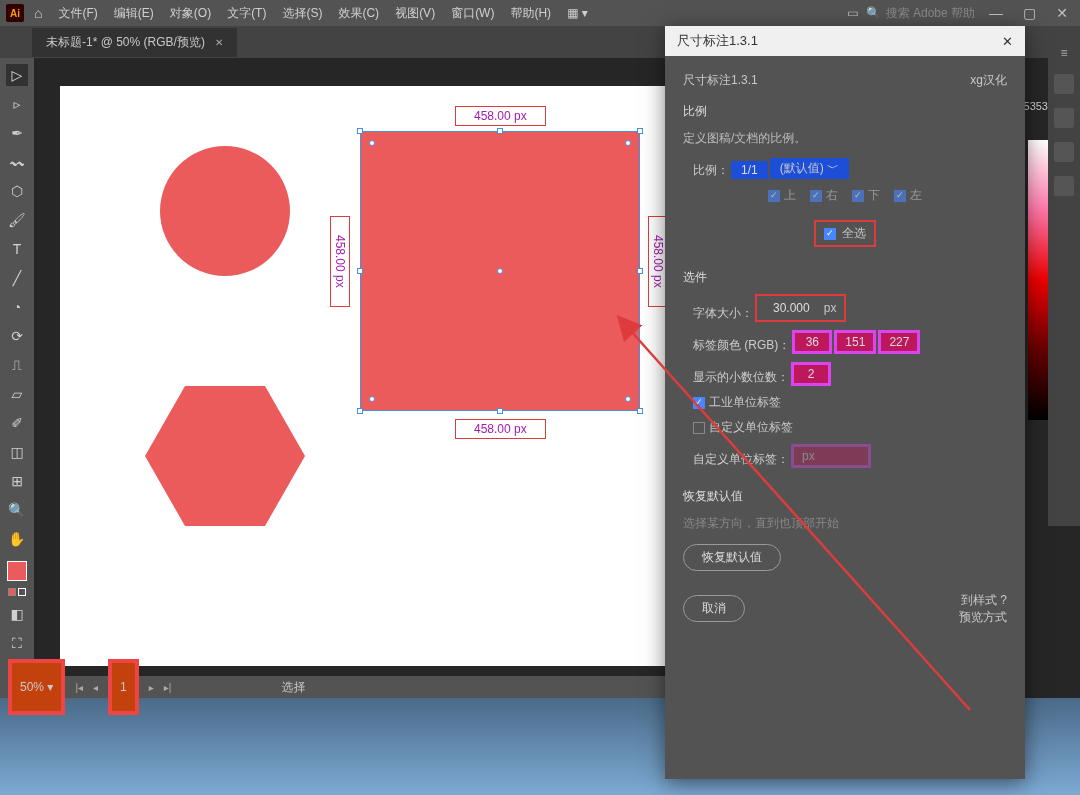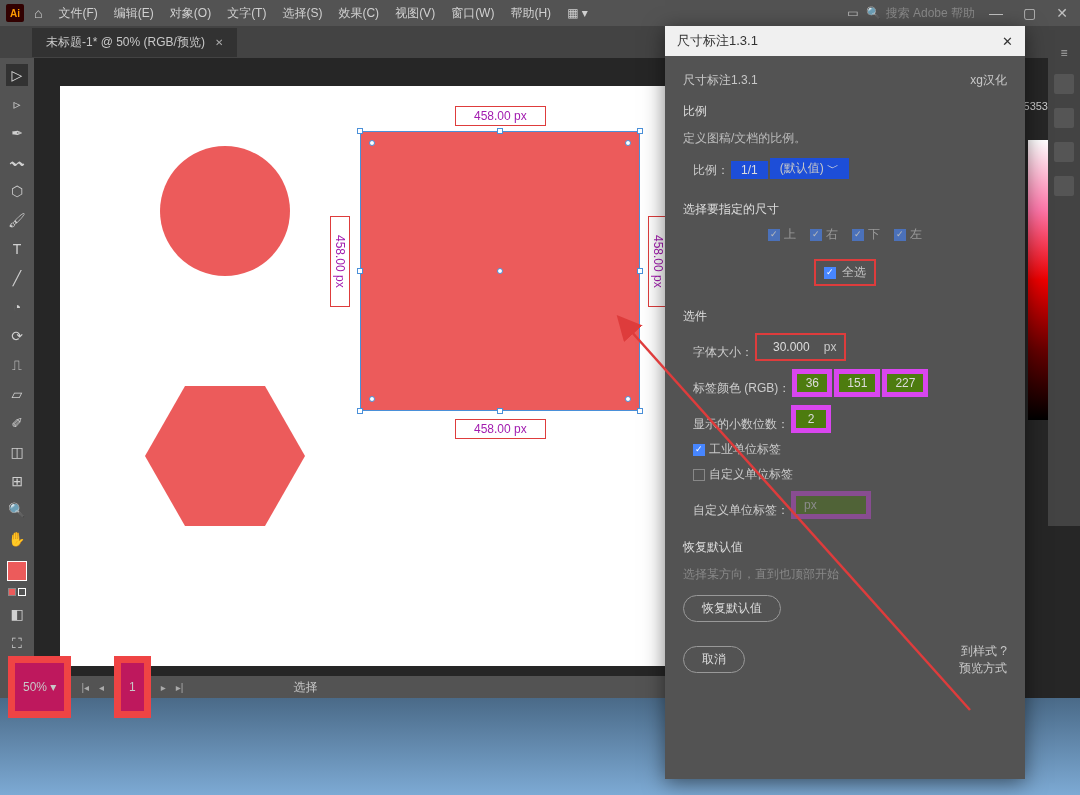--- a/index.html
+++ b/index.html
@@ -24,37 +24,37 @@
 .canvas-area{flex:1;position:relative;background:#262626;overflow:hidden}
 .artboard{position:absolute;left:26px;top:28px;width:630px;height:580px;background:#fff}
 .circle{position:absolute;left:100px;top:60px;width:130px;height:130px;border-radius:50%;background:#ec5b5b}
 .hex{position:absolute;left:85px;top:300px;width:160px;height:140px;background:#ec5b5b;clip-path:polygon(25% 0,75% 0,100% 50%,75% 100%,25% 100%,0 50%)}
 .square{position:absolute;left:300px;top:45px;width:280px;height:280px;background:#ec5b5b;border:1px solid #4a90d9}
 .sel-handle{position:absolute;width:6px;height:6px;border:1px solid #4a90d9;background:#fff}
 .sel-handle.inner{width:6px;height:6px;border:1px solid #4a90d9;background:#fff;border-radius:50%}
 .dim-lbl{position:absolute;border:1px solid #de3c3c;padding:2px 18px;color:#a21caf;font-size:12px;background:#fff}
 .dim-lbl.vert{writing-mode:vertical-rl;padding:18px 2px}
 .zoom-bar{position:absolute;left:34px;bottom:0;right:0;height:22px;background:#535353;display:flex;align-items:center;padding:0 8px;gap:10px;color:#ccc}
-.zoom-sel{background:#be185d;padding:17px 8px;border:7px solid #ef4444}
+.zoom-sel{background:#c2410c;padding:17px 8px;border:4px solid #ef4444}
 .nav-btn{color:#aaa;font-size:10px}
 .right-strip{position:absolute;right:0;top:26px;width:32px;height:500px;background:#434343;display:flex;flex-direction:column;align-items:center;padding-top:20px;gap:14px}
 .strip-ic{width:20px;height:20px;background:#555;border-radius:2px}
 .grad{position:absolute;right:32px;top:140px;width:20px;height:280px;background:linear-gradient(#fff,#f7a,#e00,#600,#000)}
 .hex-out{position:absolute;right:32px;top:100px;color:#ccc;font-size:11px}
 .panel{position:absolute;top:26px;right:55px;width:360px;height:753px;background:#535353;box-shadow:0 4px 20px rgba(0,0,0,.5)}
 .panel-hdr{height:30px;background:#f0f0f0;display:flex;align-items:center;padding:0 12px;justify-content:space-between}
 .panel-hdr span{color:#333;font-size:13px}
 .panel-x{color:#555;font-size:16px;cursor:pointer}
 .panel-body{padding:16px 18px;color:#ccc}
 .pb-row{display:flex;justify-content:space-between;margin-bottom:14px}
 .sec-title{color:#ddd;margin:10px 0 8px}
 .desc{color:#bbb;line-height:1.7;font-size:12px;margin-bottom:10px}
 .fld-row{display:flex;align-items:flex-end;gap:2px;margin:8px 10px}
 .lbl{color:#ccc}
-.inp{background:#4d7c0f;border:5px solid #d946ef;padding:2px 8px;color:#ddd;min-width:40px;text-align:center}
+.inp{background:#be185d;border:3px solid #d946ef;padding:2px 8px;color:#ddd;min-width:40px;text-align:center}
 .sel{background:#1d4ed8;border:none;padding:2px 10px;color:#ddd}
 .chk-row{display:flex;gap:14px;margin:8px 0;justify-content:center}
 .chk{display:flex;align-items:center;gap:4px;color:#999}
 .chk.disabled{opacity:.6}
 .chkbox{width:12px;height:12px;border:1px solid #888;display:inline-block}
 .chkbox.on{background:#4786ff;border-color:#4786ff;position:relative}
 .chkbox.on::after{content:"✓";color:#fff;font-size:9px;position:absolute;left:1px;top:-1px}
 .hl{border:2px solid #de3c3c;padding:3px 8px;display:inline-flex;align-items:center;gap:6px}
 .btn{border:1px solid #999;background:transparent;padding:4px 18px;border-radius:14px;color:#ddd;cursor:pointer}
 .bottom-btns{display:flex;justify-content:flex-start;gap:14px;margin-top:24px}
@@ -184,21 +184,20 @@
       <span>xg汉化</span>
     </div>
     <div class="sec-title">比例</div>
     <div class="desc">定义图稿/文档的比例。</div>
     <div class="fld-row">
       <span class="lbl">比例：</span>
       <span class="sel">1/1</span>
       <span class="sel"><span>(默认值)</span> ﹀</span>
     </div>
 
-    <div class="sec-title" style="margin-top:22px">选择要指定的尺寸</div>
     <div class="chk-row">
       <span class="chk disabled">
           <span class="chkbox on"></span>
           <span>上</span>
         </span>
       <span class="chk disabled">
           <span class="chkbox on"></span>
           <span>右</span>
         </span>
       <span class="chk disabled">

